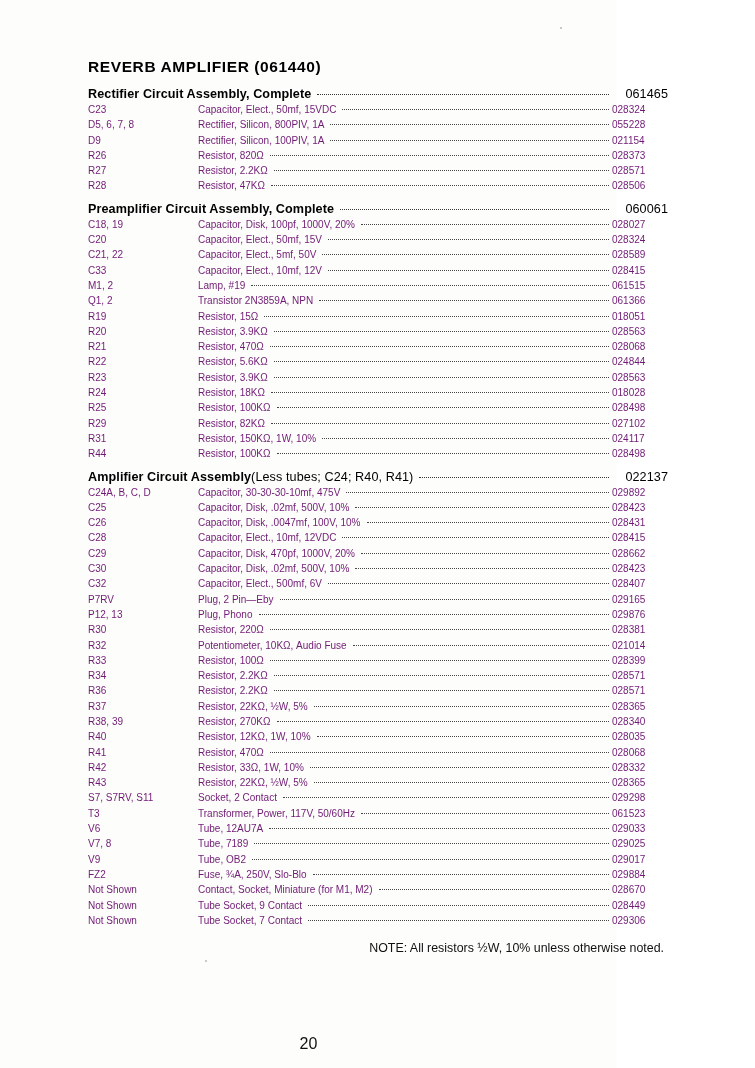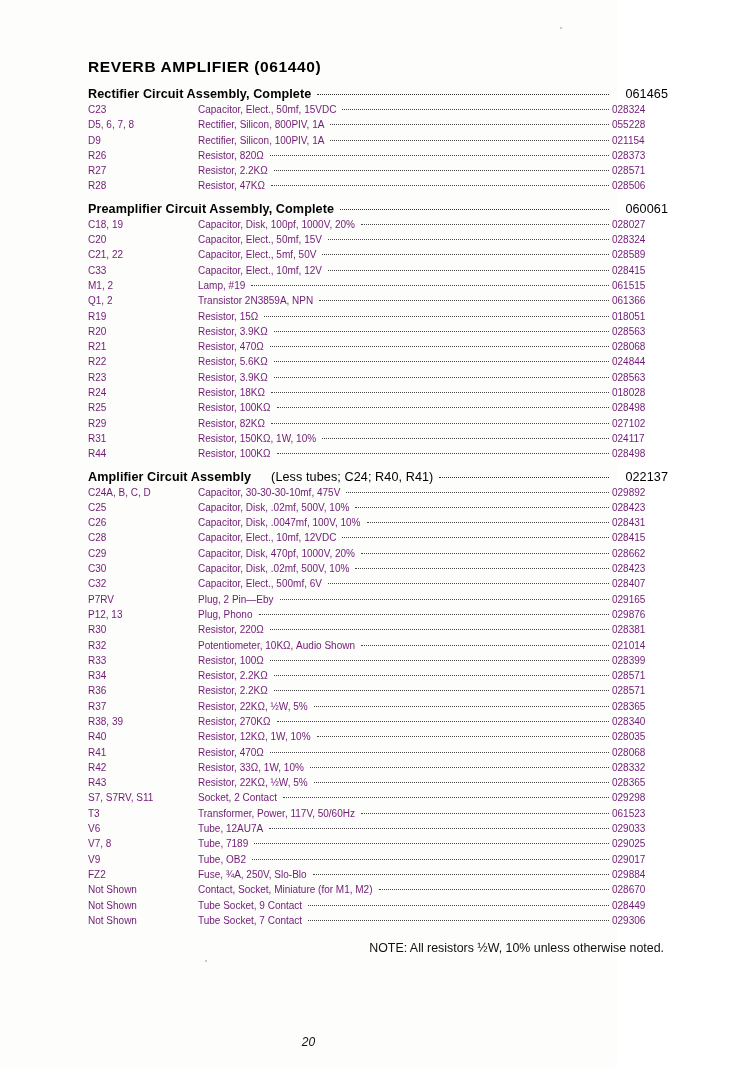--- a/index.html
+++ b/index.html
@@ -45,21 +45,21 @@
     font-weight: bold;
     letter-spacing: 0.1px;
     color: #000;
     margin-bottom: 1px;
   }
   .section-head .sh-name {
     white-space: nowrap;
   }
   .section-head .sh-suffix {
     font-weight: normal;
-    margin-left: 20px;
+    margin-left: 0;
     white-space: nowrap;
   }
   .section-head .dots {
     flex: 1 1 auto;
     margin: 0 3px 0 6px;
     border-bottom: 1px dotted #333;
     position: relative;
     top: -3px;
     height: 0;
   }
@@ -103,23 +103,22 @@
     text-align: right;
     padding-right: 4px;
     color: #111;
   }
   .page-number {
     position: absolute;
     left: 0;
     right: 0;
     top: 1035px;
     text-align: center;
-    font-size: 12px;
+    font-size: 16px;
     color: #111;
-    font-style: italic;
   }
   .speck {
     position: absolute;
     width: 2px;
     height: 2px;
     background: #b9b9b2;
     border-radius: 50%;
   }
 </style>
 </head>
@@ -344,21 +343,21 @@
         <span class="pn">029876</span>
       </div>
       <div class="row">
         <span class="ref">R30</span>
         <span class="desc">Resistor, 220Ω</span>
         <span class="dots"></span>
         <span class="pn">028381</span>
       </div>
       <div class="row">
         <span class="ref">R32</span>
-        <span class="desc">Potentiometer, 10KΩ, Audio Shown</span>
+        <span class="desc">Potentiometer, 10KΩ, Audio Fuse</span>
         <span class="dots"></span>
         <span class="pn">021014</span>
       </div>
       <div class="row">
         <span class="ref">R33</span>
         <span class="desc">Resistor, 100Ω</span>
         <span class="dots"></span>
         <span class="pn">028399</span>
       </div>
       <div class="row">

